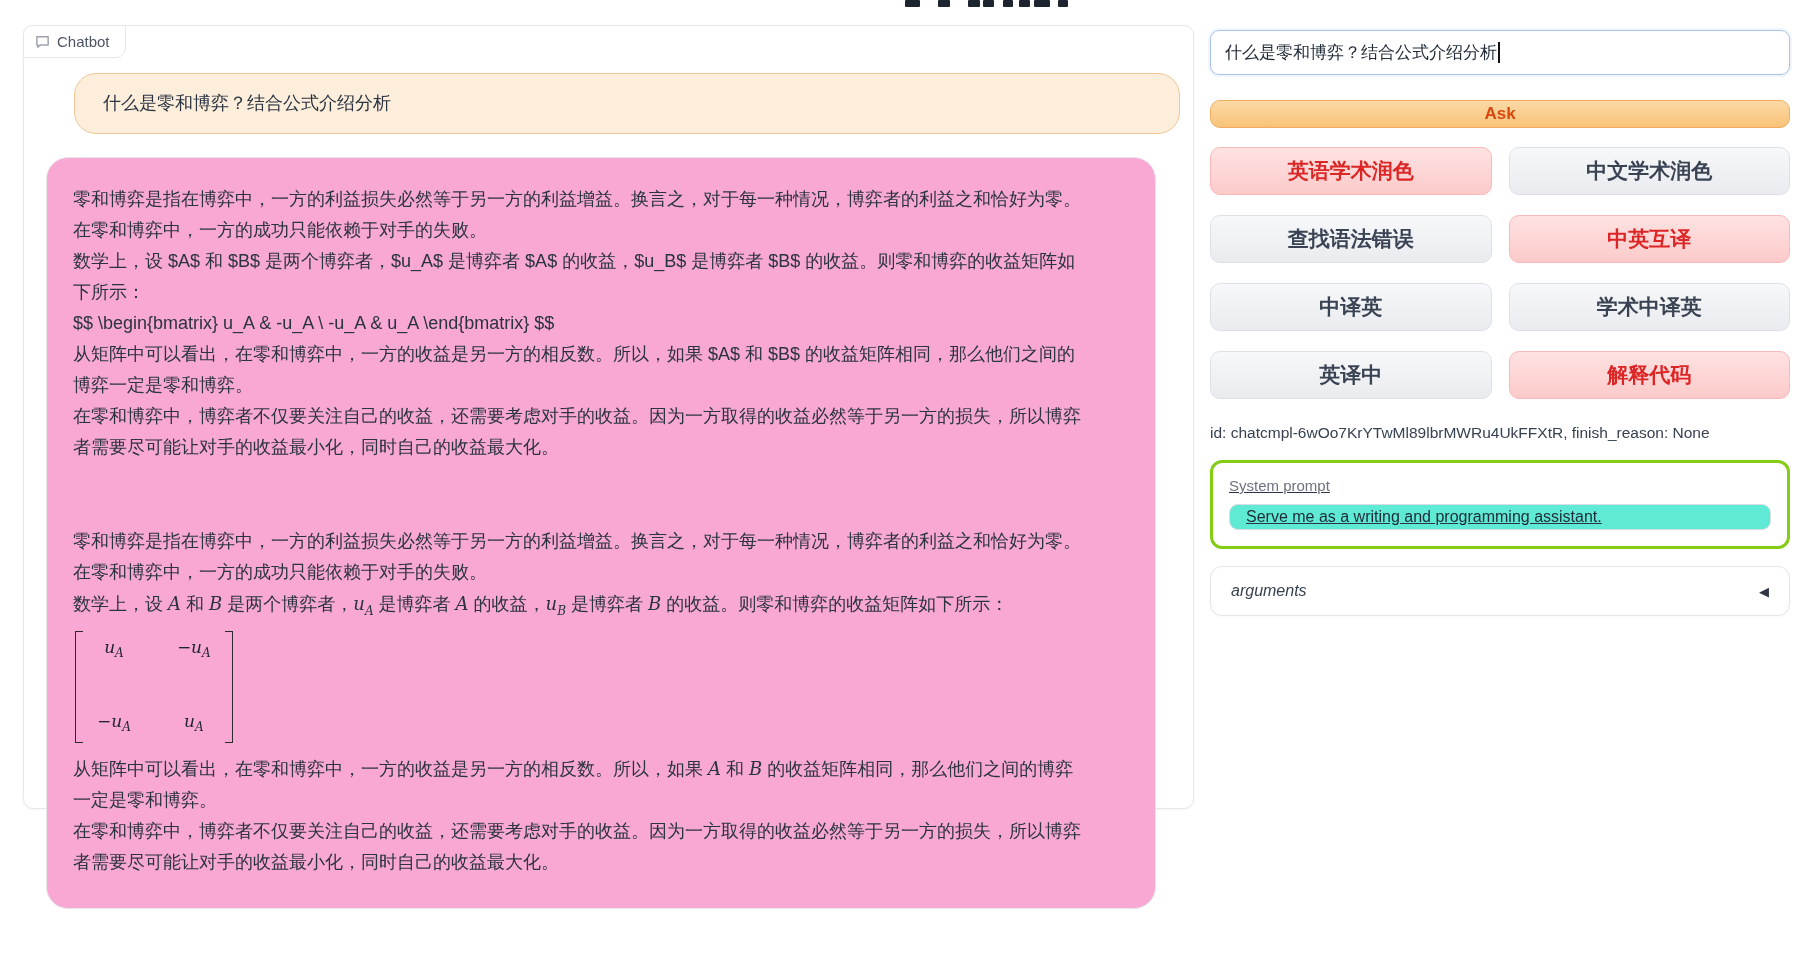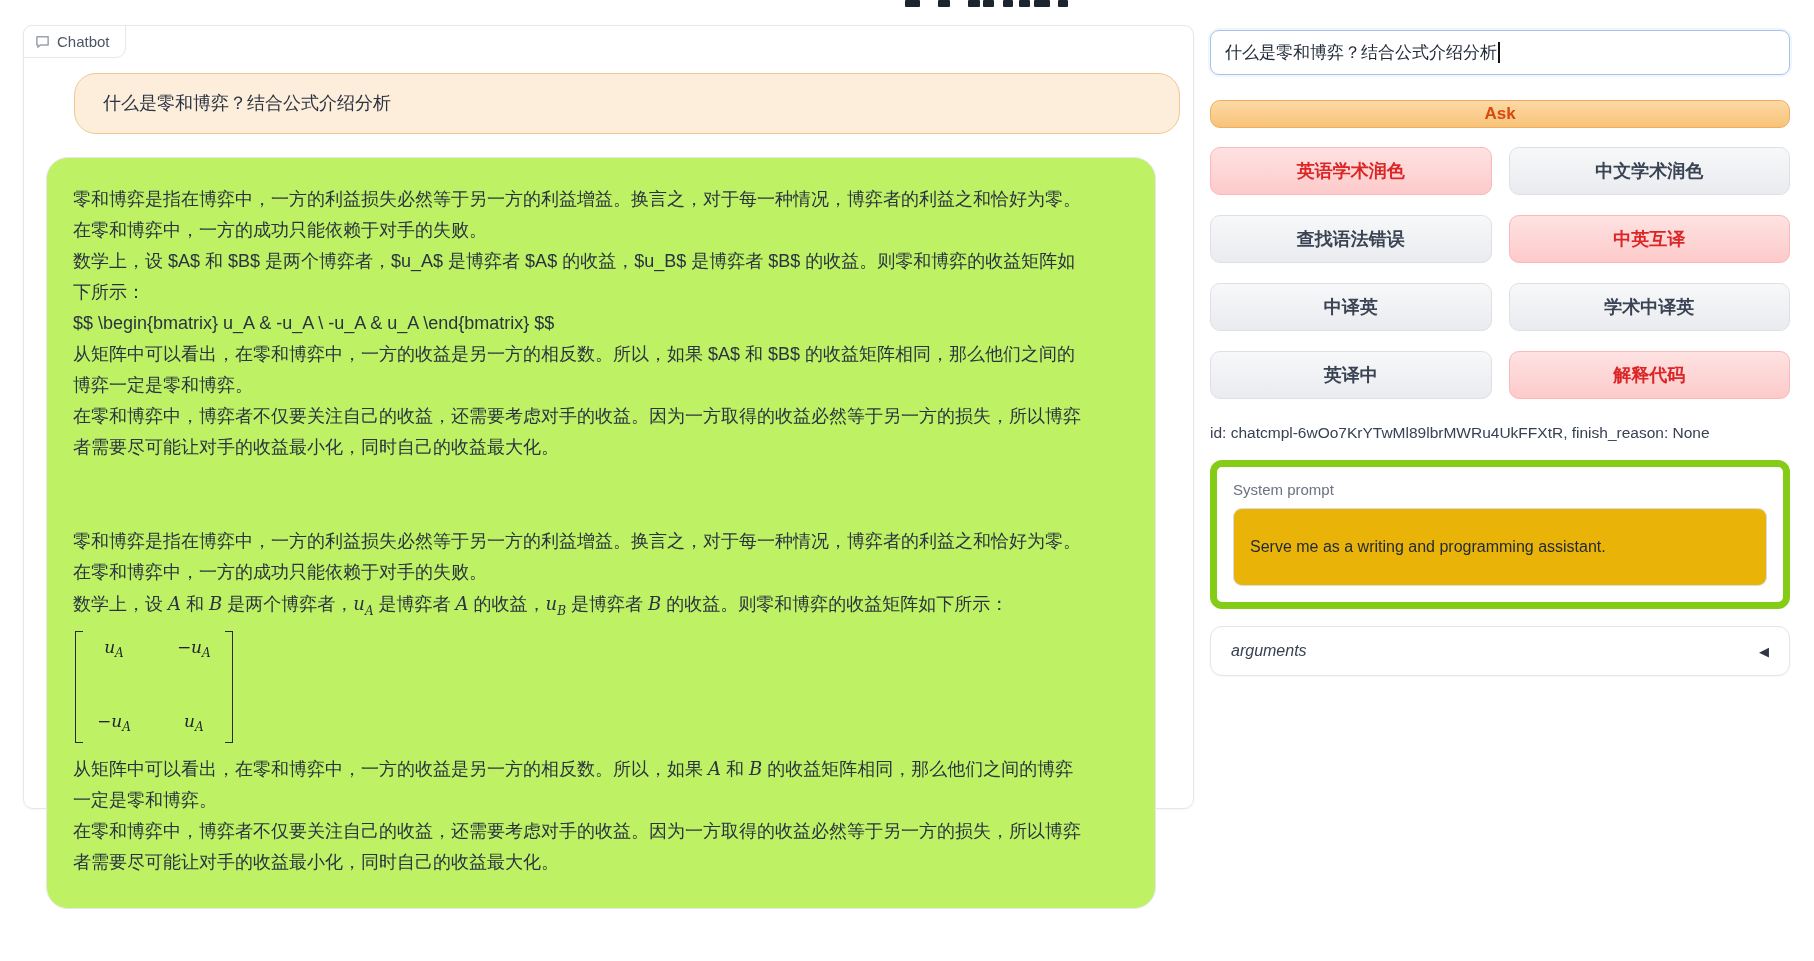--- a/index.html
+++ b/index.html
@@ -16,21 +16,21 @@
     background:#fff; border:1px solid #e5e7eb; border-radius:10px;
     box-shadow:0 1px 3px rgba(0,0,0,.04); }
   .chat-label { position:absolute; left:-1px; top:-1px; display:flex; align-items:center; gap:7px;
     background:#fff; border:1px solid #e5e7eb; border-radius:9px 0 10px 0;
     padding:7px 15px 7px 11px; font-size:15px; color:#4b5563; }
   .chat-label svg { display:block; }
 
   .msg { border-radius:22px; font-size:18px; line-height:31px; color:#2a3340; }
   .msg.user { margin:47px 13px 0 50px; background:#fdeedc; border:1.5px solid #f0c795;
     padding:14px 28px; }
-  .msg.bot { margin:23px 37px 0 22px; background:#bef264; border:1px solid #e5e7eb;
+  .msg.bot { margin:23px 37px 0 22px; background:#f9a8d4; border:1px solid #e5e7eb;
     padding:26px 26px 30px 26px; }
   .msg.bot p { margin:0; max-width:1012px; }
   .block-gap { height:63px; }
 
   i.mv, .msg sub { font-family:"DejaVu Serif","Liberation Serif",serif; }
   i.mv { font-style:italic; }
   .msg sub { font-style:italic; font-size:12px; }
 
   
   .mx { display:inline-flex; align-items:stretch; margin:4px 0 2px 2px; }
@@ -48,32 +48,32 @@
     border-radius:9px; background:#fff; padding:10px 14px; font-size:17px; color:#1f2937;
     display:flex; align-items:center; box-shadow:0 0 0 2px rgba(160,195,235,.15); }
   .caret { display:inline-block; width:1.5px; height:21px; background:#111; margin-left:1px; }
 
   .btn { display:flex; align-items:center; justify-content:center; cursor:pointer;
     border-radius:10px; font-weight:700; border:1px solid transparent; }
   .ask { margin-top:25px; width:100%; height:28px; font-size:17px; color:#d9480f;
     background:linear-gradient(180deg,#fcd9a6 0%,#f8c378 100%); border-color:#f2b express06f;
     border:1px solid #f0ad62; }
   .btn-grid { margin-top:19px; display:grid; grid-template-columns:1fr 1fr; gap:20px 17px; }
-  .btn.fn { height:48px; font-size:18px; }
+  .btn.fn { height:48px; font-size:21px; }
   .btn.secondary { background:linear-gradient(180deg,#f7f8f9 0%,#e9ebef 100%);
     border-color:#dde1e6; color:#3a4353; }
   .btn.stop { background:linear-gradient(180deg,#fee2e2 0%,#fdcaca 100%);
     border-color:#fbb8b8; color:#dc2626; }
 
   .status { margin-top:25px; font-size:15.5px; color:#374151; }
 
-  .sys-card { margin-top:18px; border:7px solid #84cc16; border-radius:12px; background:#fff;
-    padding:14px 16px 16px 16px; }
+  .sys-card { margin-top:18px; border:3px solid #84cc16; border-radius:12px; background:#fff;
+    padding:14px 16px 16px 16px;text-decoration:underline; }
   .sys-card label { display:block; font-size:15px; color:#6b7280; margin-bottom:10px; }
-  .sys-box { border:1px solid #d8dde4; border-radius:9px; background:#eab308; padding:29px 16px;
+  .sys-box { border:1px solid #d8dde4; border-radius:9px; background:#5eead4; padding:3px 16px;
     font-size:16px; color:#1f2937; }
 
   .accordion { margin-top:17px; border:1px solid #e2e5ea; border-radius:12px; background:#fff;
     padding:15px 20px; display:flex; align-items:center; justify-content:space-between;
     cursor:pointer; box-shadow:0 1px 2px rgba(0,0,0,.03);font-style:italic; }
   .accordion .acc-label { font-size:16px; color:#374151; }
   .accordion .tri { font-size:13px; color:#2f3744; }
 </style>
 </head>
 <body>

